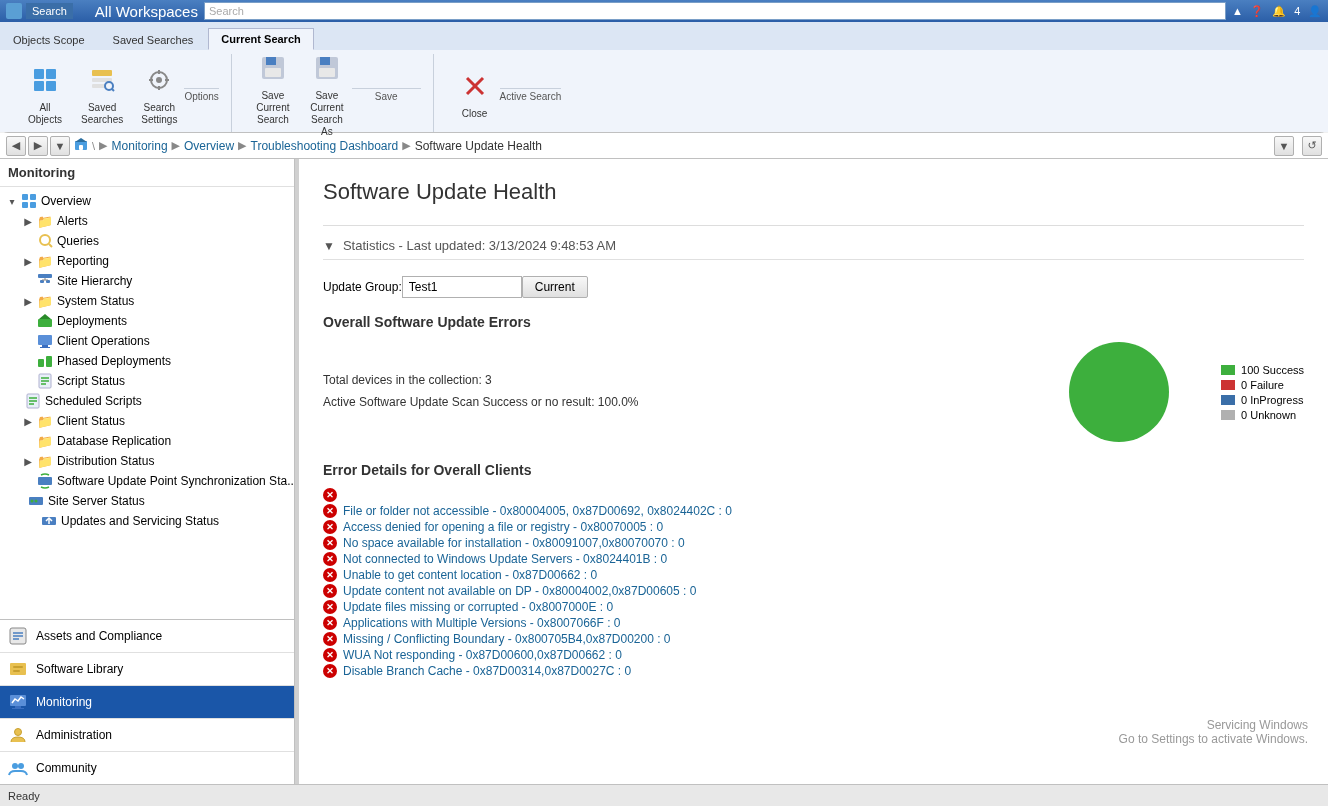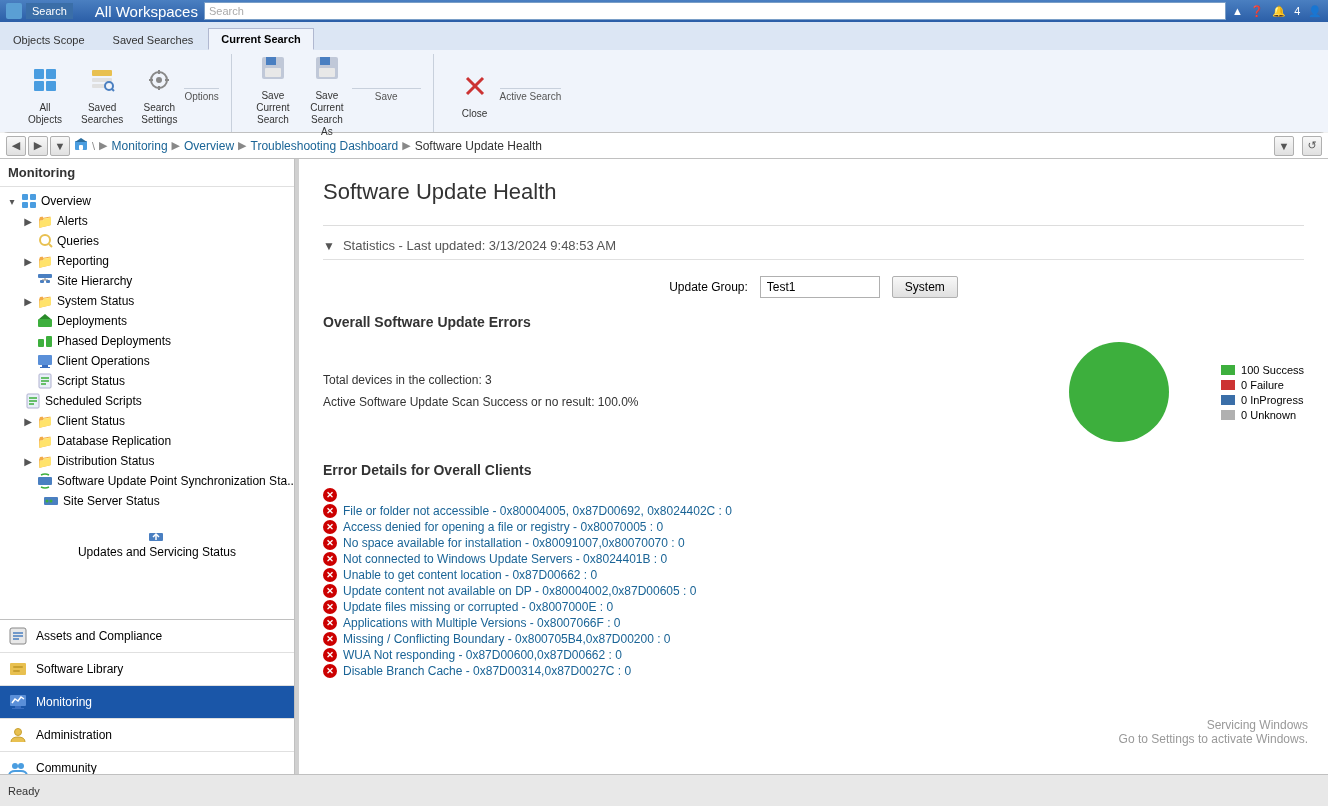--- a/index.html
+++ b/index.html
@@ -218,24 +218,23 @@
       margin-bottom: 12px;
       padding-bottom: 6px;
       border-bottom: 1px solid #e0e0e0;
     }
     .section-arrow { color: #555; font-size: 12px; }
 
     
     .update-group-row {
       display: flex;
       align-items: center;
-      gap: 12px;
+      gap: 0;
       margin-bottom: 16px;
       font-size: 12px;
-      justify-content: center;
     }
     .update-group-input {
       border: 1px solid #b0b0b0;
       padding: 3px 6px;
       font-size: 12px;
       width: 120px;
       background: white;
     }
     .browse-btn {
       padding: 3px 12px;
@@ -307,21 +306,21 @@
       text-align: right;
       pointer-events: none;
     }
 
     
     .status-bar {
       position: fixed;
       bottom: 0;
       left: 0;
       right: 0;
-      height: 32px;
+      height: 22px;
       background: #e8e8e8;
       border-top: 1px solid #c0c0c0;
       display: flex;
       align-items: center;
       padding: 0 8px;
       font-size: 11px;
       color: #333;
     }
 
     
@@ -558,37 +557,37 @@
               <polygon points="8,1 14,6 2,6" fill="#2a8a2a"></polygon>
             </svg>
         </div>
         <span class="item-text">Deployments</span>
       </div>
 
       <div class="tree-item" style="padding-left:20px;">
         <div class="tree-expand"></div>
         <div class="tree-icon">
           <svg width="16" height="16" viewBox="0 0 16 16">
-              <rect x="1" y="6" width="6" height="8" fill="#3daf3d" rx="1"></rect>
-              <rect x="9" y="3" width="6" height="11" fill="#3daf3d" rx="1"></rect>
-            </svg>
-        </div>
-        <span class="item-text">Phased Deployments</span>
-      </div>
-
-      <div class="tree-item" style="padding-left:20px;">
-        <div class="tree-expand"></div>
-        <div class="tree-icon">
-          <svg width="16" height="16" viewBox="0 0 16 16">
               <rect x="1" y="2" width="14" height="10" fill="#5a8fd8" rx="1"></rect>
               <rect x="5" y="12" width="6" height="2" fill="#3a6ec0"></rect>
               <rect x="3" y="14" width="10" height="1" fill="#3a6ec0"></rect>
             </svg>
         </div>
         <span class="item-text">Client Operations</span>
+      </div>
+
+      <div class="tree-item" style="padding-left:20px;">
+        <div class="tree-expand"></div>
+        <div class="tree-icon">
+          <svg width="16" height="16" viewBox="0 0 16 16">
+              <rect x="1" y="6" width="6" height="8" fill="#3daf3d" rx="1"></rect>
+              <rect x="9" y="3" width="6" height="11" fill="#3daf3d" rx="1"></rect>
+            </svg>
+        </div>
+        <span class="item-text">Phased Deployments</span>
       </div>
 
       <div class="tree-item" style="padding-left:20px;">
         <div class="tree-expand"></div>
         <div class="tree-icon">
           <svg width="16" height="16" viewBox="0 0 16 16">
               <rect x="2" y="1" width="12" height="14" fill="#e8f0f8" rx="1" stroke="#b0b0d0" stroke-width="1"></rect>
               <line x1="4" y1="5" x2="12" y2="5" stroke="#3daf3d" stroke-width="1.5"></line>
               <line x1="4" y1="8" x2="12" y2="8" stroke="#3daf3d" stroke-width="1.5"></line>
               <line x1="4" y1="11" x2="9" y2="11" stroke="#3daf3d" stroke-width="1.5"></line>
@@ -633,33 +632,33 @@
         <div class="tree-icon">
           <svg width="16" height="16" viewBox="0 0 16 16">
               <rect x="1" y="4" width="14" height="8" fill="#4a7fc1" rx="1"></rect>
               <path d="M4,2 Q8,0 12,2" fill="none" stroke="#3daf3d" stroke-width="1.5"></path>
               <path d="M4,14 Q8,16 12,14" fill="none" stroke="#3daf3d" stroke-width="1.5"></path>
             </svg>
         </div>
         <span class="item-text">Software Update Point Synchronization Sta...</span>
       </div>
 
-      <div class="tree-item" style="padding-left:26px;">
+      <div class="tree-item" style="padding-left:11px;">
         <div class="tree-expand"></div>
         <div class="tree-icon">
           <svg width="16" height="16" viewBox="0 0 16 16">
               <rect x="1" y="4" width="14" height="8" fill="#4a7fc1" rx="1"></rect>
               <circle cx="4" cy="8" r="1.5" fill="#3daf3d"></circle>
               <circle cx="8" cy="8" r="1.5" fill="#3daf3d"></circle>
             </svg>
         </div>
         <span class="item-text">Site Server Status</span>
       </div>
 
-      <div class="tree-item" style="padding-left:24px;flex-direction:column;">
+      <div class="tree-item" style="padding-left:24px;">
         <div class="tree-expand"></div>
         <div class="tree-icon">
           <svg width="16" height="16" viewBox="0 0 16 16">
               <rect x="1" y="4" width="14" height="8" fill="#4a7fc1" rx="1"></rect>
               <path d="M5,8 L8,5 L11,8" fill="none" stroke="white" stroke-width="1.5"></path>
               <line x1="8" y1="5" x2="8" y2="11" stroke="white" stroke-width="1.5"></line>
             </svg>
         </div>
         <span class="item-text">Updates and Servicing Status</span>
       </div>
@@ -729,21 +728,21 @@
     <div style="border-top:1px solid #ddd; padding-top:12px; margin-bottom:16px;">
       <div class="section-header">
         <span class="section-arrow">▼</span>
         <span>Statistics - Last updated: 3/13/2024 9:48:53 AM</span>
       </div>
     </div>
 
     <div class="update-group-row">
       <label>Update Group:</label>
       <input type="text" class="update-group-input" value="Test1" style="">
-      <button class="browse-btn">System</button>
+      <button class="browse-btn">Current</button>
     </div>
 
     <div class="overall-errors-section">
       <div class="overall-errors-title">Overall Software Update Errors</div>
       <div class="overall-errors-content">
         <div style="flex: 1;">
           <div class="stats-text">Total devices in the collection: 3</div>
           <div class="stats-text">Active Software Update Scan Success or no result: 100.0%</div>
         </div>
         <div class="pie-chart"></div>

